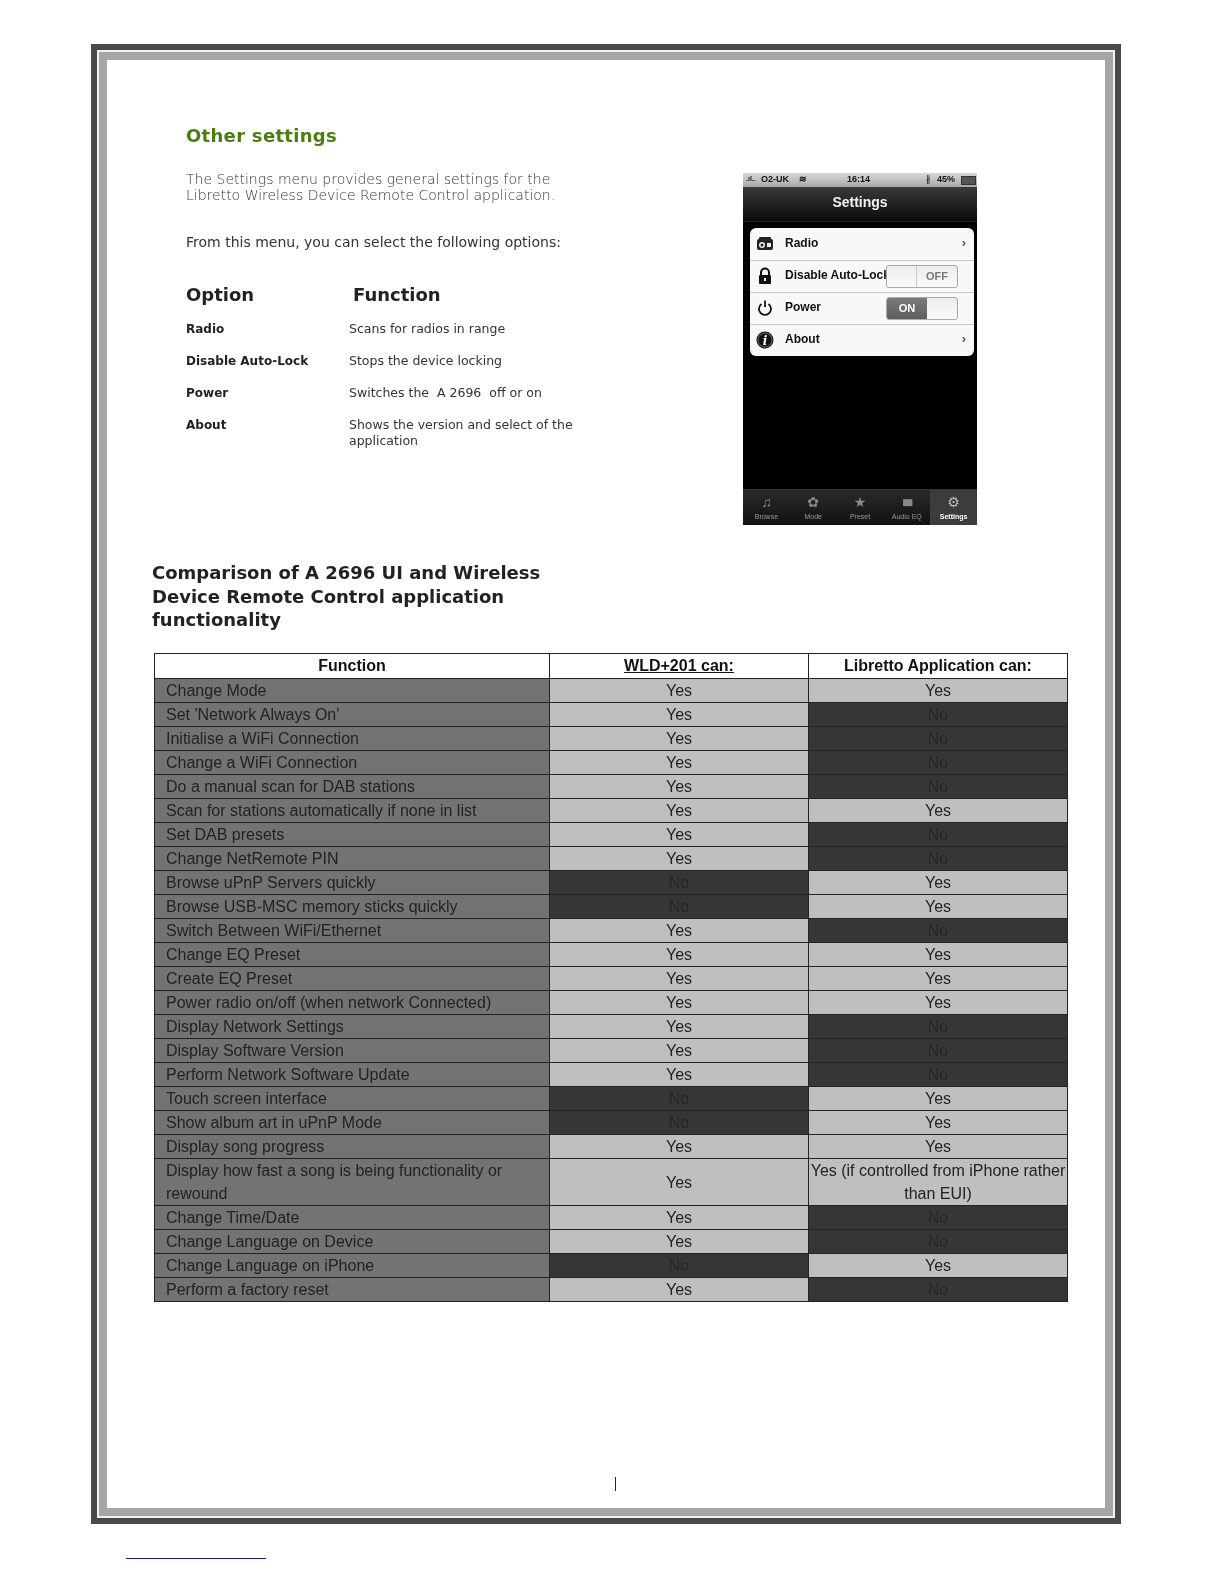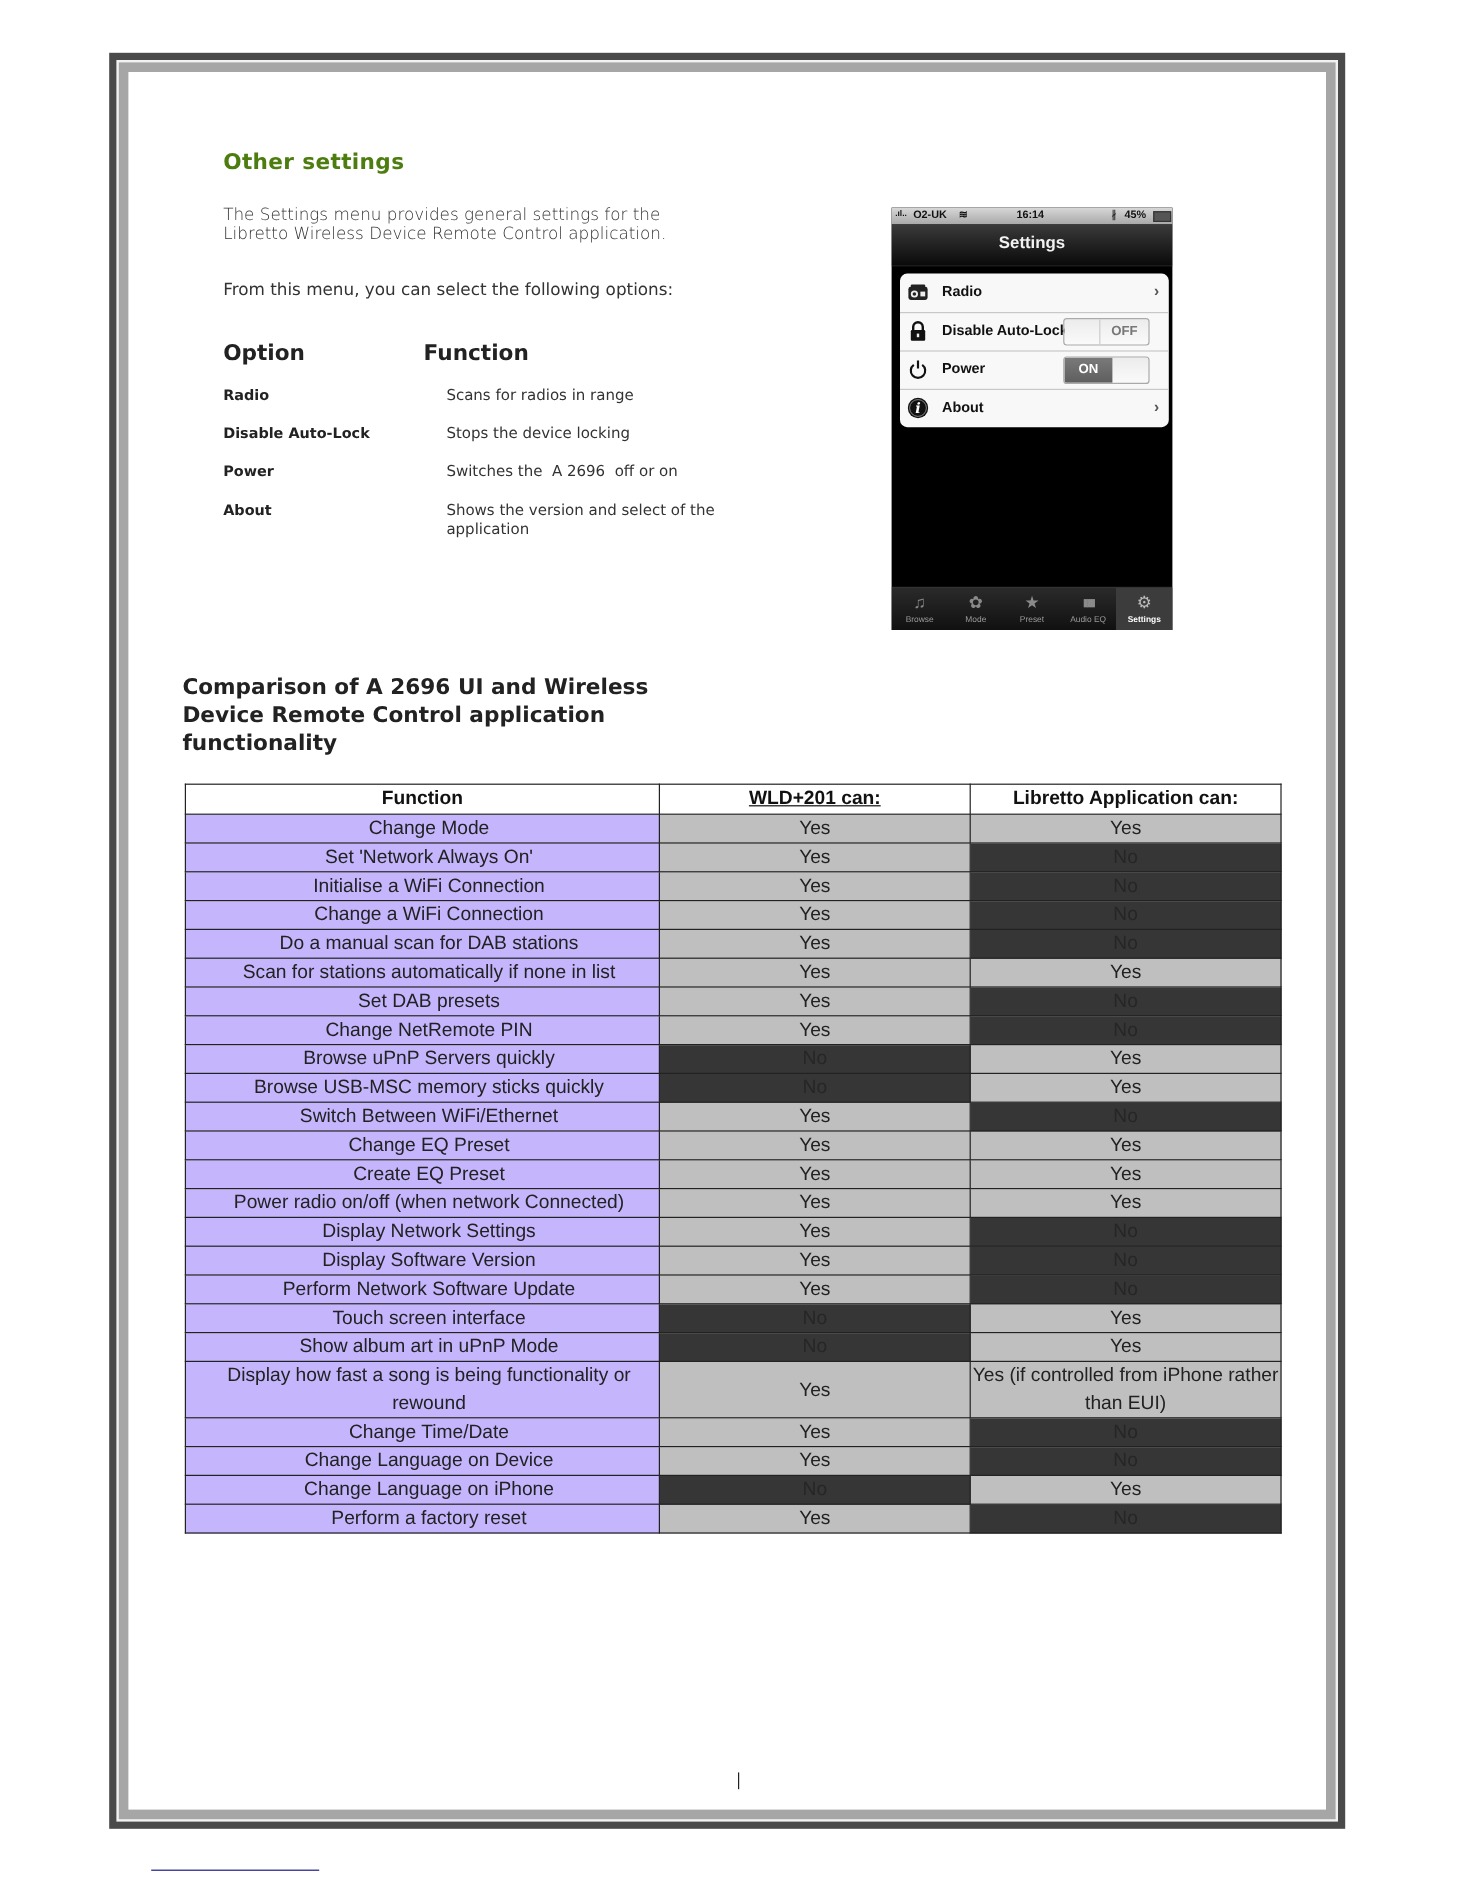--- a/index.html
+++ b/index.html
@@ -23,21 +23,21 @@
   .page {
     position: absolute; left: 107px; top: 60px; width: 998px; height: 1448px;
     background: #ffffff;
   }
   .abs { position: absolute; }
   .h-other { left: 186px; top: 125px; font-size: 18px; font-weight: bold; color: #4d7c0f; letter-spacing: 0.3px; }
   .intro { left: 186px; top: 171px; font-size: 14px; color: #333; line-height: 16px; width: 420px; font-weight: 300; }
   .intro2 { left: 186px; top: 234px; font-size: 14px; color: #333; }
   .opt-head { font-size: 18px; font-weight: bold; color: #222; top: 284px; }
   .opt-row-name { left: 186px; font-size: 12px; font-weight: bold; color: #222; }
-  .opt-row-fn { left: 372px; font-size: 12.5px; color: #333; width: 260px; line-height: 16px; }
+  .opt-row-fn { left: 349px; font-size: 12.5px; color: #333; width: 260px; line-height: 16px; }
 
   
   .phone { left: 743px; top: 173px; width: 234px; height: 352px; background: #000; overflow: hidden; }
   .status-bar { position: absolute; left: 0; top: 0; width: 234px; height: 14px; background: linear-gradient(#d8d8d8, #a8a8a8); font-size: 9px; font-weight: bold; color: #111; font-family: "Liberation Sans", sans-serif; }
   .status-bar span { position: absolute; top: 1px; }
   .nav-bar { position: absolute; left: 0; top: 14px; width: 234px; height: 34px; background: linear-gradient(#3a3a3a, #0a0a0a); border-bottom: 1px solid #222; }
   .nav-title { position: absolute; left: 0; width: 234px; top: 7px; text-align: center; color: #f2f2f2; font-weight: bold; font-size: 14px; font-family: "Liberation Sans", sans-serif; }
   .settings-group { position: absolute; left: 7px; top: 55px; width: 224px; height: 128px; background: #f8f8f8; border-radius: 6px; overflow: hidden; }
   .srow { position: absolute; left: 0; width: 224px; height: 32px; border-bottom: 1px solid #c8c8c8; font-family: "Liberation Sans", sans-serif; }
   .srow:last-child { border-bottom: none; }
@@ -54,21 +54,21 @@
   .tab.active { background: #3c3c3c; }
   .tab.active .tl { color: #fff; font-weight: bold; }
   .tab.active .tic { color: #bbb; }
 
   .h-compare { left: 152px; top: 561px; width: 420px; font-size: 18px; font-weight: bold; color: #222; line-height: 23.5px; }
 
   
   table.cmp { position: absolute; left: 154px; top: 653px; border-collapse: collapse; font-family: "Liberation Sans", sans-serif; font-size: 16px; }
   table.cmp th, table.cmp td { border: 1.5px solid #222; padding: 0; height: 23px; }
   table.cmp th { font-weight: bold; background: #fff; color: #111; text-align: center; height: 24px; }
-  table.cmp td.fn { text-align: center; padding-left: 11px; color: #222; background: #c4b5fd; width: 383px; }
+  table.cmp td.fn { text-align: left; padding-left: 11px; color: #222; background: #737373; width: 383px; }
   table.cmp td.v { text-align: center; width: 258px; }
   table.cmp td.yes { background: #bfbfbf; color: #222; }
   table.cmp td.no { background: #363636; color: #262626; }
   table.cmp td.tall { height: 46px; line-height: 23px; }
 
   .page-mark { left: 615px; top: 1477px; width: 1px; height: 14px; background: #222; }
   .footnote-rule { left: 126px; top: 1558px; width: 140px; height: 1px; background: #1a1a8a; }
 </style>
 </head>
 <body>
@@ -276,20 +276,25 @@
         <td class="fn">Touch screen interface</td>
         <td class="v no">No</td>
         <td class="v yes">Yes</td>
       </tr>
       <tr>
         <td class="fn">Show album art in uPnP Mode</td>
         <td class="v no">No</td>
         <td class="v yes">Yes</td>
       </tr>
       <tr>
+        <td class="fn">Display song progress</td>
+        <td class="v yes">Yes</td>
+        <td class="v yes">Yes</td>
+      </tr>
+      <tr>
         <td class="fn tall">Display how fast a song is being functionality or rewound</td>
         <td class="v yes tall">Yes</td>
         <td class="v yes tall">Yes (if controlled from iPhone rather than EUI)</td>
       </tr>
       <tr>
         <td class="fn">Change Time/Date</td>
         <td class="v yes">Yes</td>
         <td class="v no">No</td>
       </tr>
       <tr>

